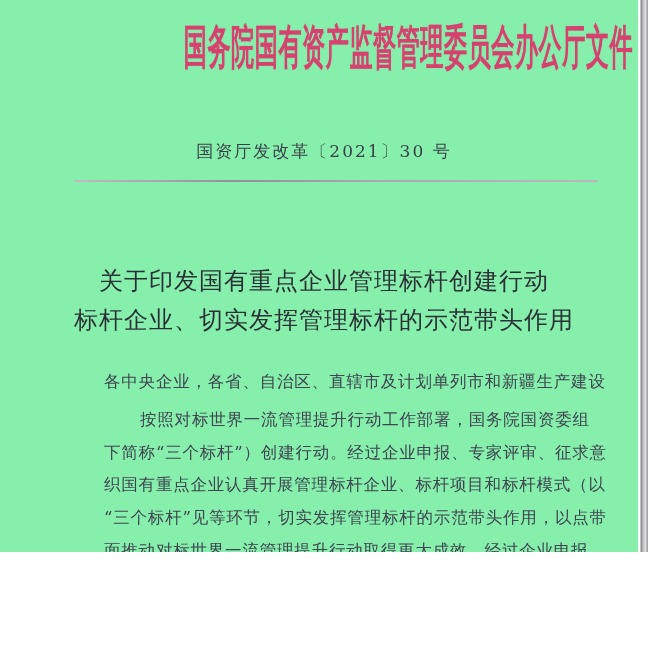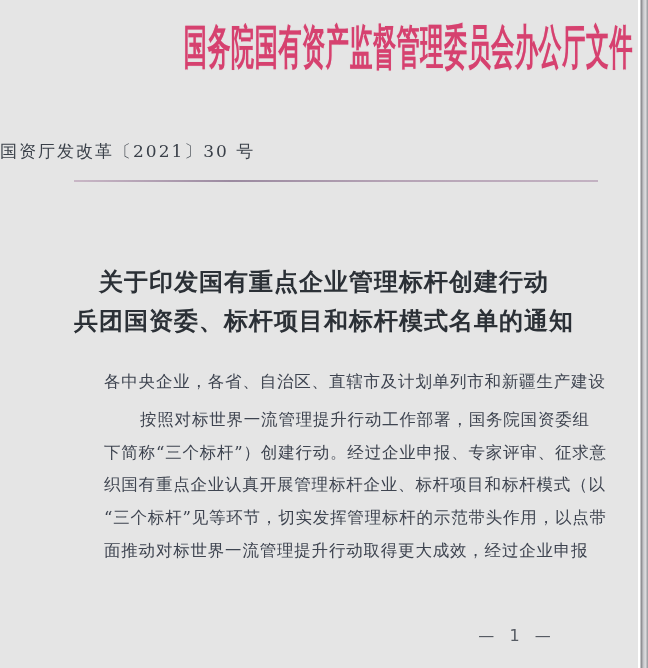--- a/index.html
+++ b/index.html
@@ -3,22 +3,22 @@
 <meta charset="utf-8">
 <style>
   html, body {
     margin: 0;
     padding: 0;
     background: #ffffff;
   }
   .page {
     position: relative;
     width: 648px;
-    height: 668px;
-    background: #e5e5e5;
+    height: 552px;
+    background: #86efac;
     overflow: hidden;
     font-family: "DejaVu Serif", serif;
   }
   
   .red-header {
     position: absolute;
     top: 22px;
     left: 0;
     width: 100%;
     text-align: center;
@@ -34,41 +34,42 @@
     transform: scale(0.55, 1.12);
     transform-origin: center;
     text-shadow: 0 0 1px rgba(214,65,111,0.45);
   }
   
   .doc-number {
     position: absolute;
     top: 140px;
     left: 0;
     width: 100%;
+    text-align: center;
     font-size: 17px;
     letter-spacing: 2px;
     color: #3a4049;
   }
   
   .separator {
     position: absolute;
     top: 180px;
     left: 74px;
     width: 524px;
     height: 2px;
     background: linear-gradient(to right, #c9b7c6, #9b8aa0 30%, #b5a3b5 60%, #c3b2c2);
   }
   
   .title {
     position: absolute;
     top: 262px;
     left: 0;
     width: 100%;
     text-align: center;
-    font-weight: bold;
+    font-weight: normal;
     font-size: 24px;
     line-height: 39px;
     letter-spacing: 1px;
     color: #2b3036;
     white-space: nowrap;
   }
   
   .body-block {
     position: absolute;
     top: 366px;
@@ -121,21 +122,21 @@
   <div class="red-header">
     <span class="red-header-text">国务院国有资产监督管理委员会办公厅文件</span>
   </div>
 
   <div class="doc-number">国资厅发改革〔2021〕30 号</div>
 
   <div class="separator"></div>
 
   <div class="title">
     <div>关于印发国有重点企业管理标杆创建行动</div>
-    <div>兵团国资委、标杆项目和标杆模式名单的通知</div>
+    <div>标杆企业、切实发挥管理标杆的示范带头作用</div>
   </div>
 
   <div class="body-block">
     <div class="bline">各中央企业，各省、自治区、直辖市及计划单列市和新疆生产建设</div>
     <div class="bline para-start">按照对标世界一流管理提升行动工作部署，国务院国资委组</div>
     <div class="bline">下简称“三个标杆”）创建行动。经过企业申报、专家评审、征求意</div>
     <div class="bline">织国有重点企业认真开展管理标杆企业、标杆项目和标杆模式（以</div>
     <div class="bline">“三个标杆”见等环节，切实发挥管理标杆的示范带头作用，以点带</div>
     <div class="bline">面推动对标世界一流管理提升行动取得更大成效，经过企业申报</div>
   </div>

